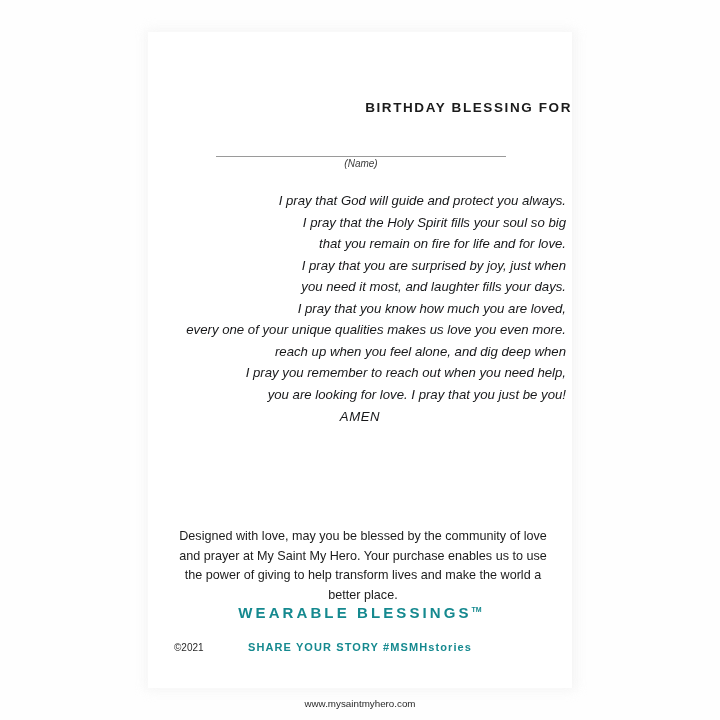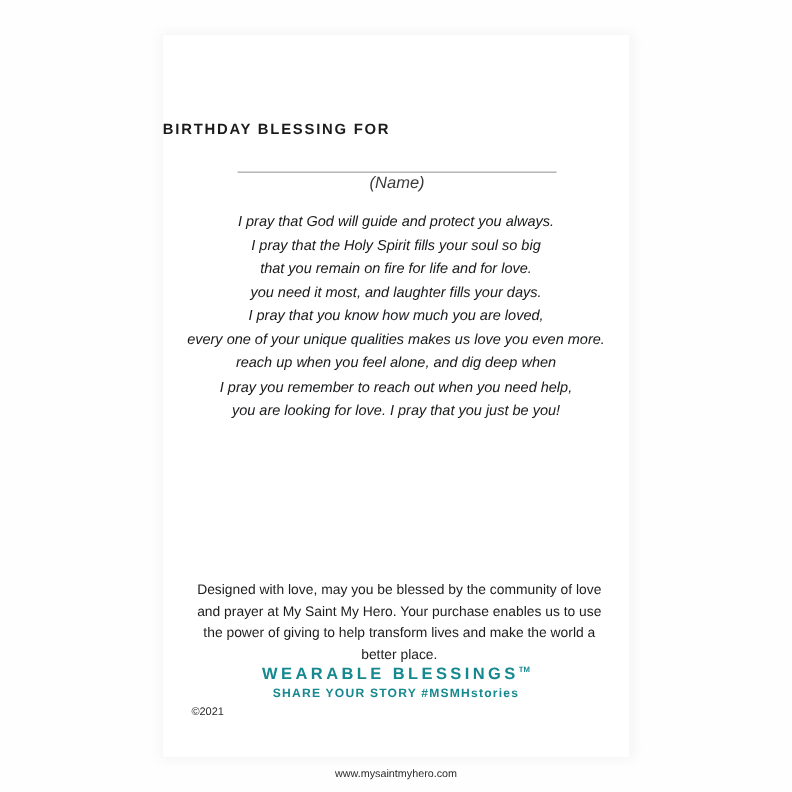--- a/index.html
+++ b/index.html
@@ -46,59 +46,59 @@
     top: 32px;
     width: 1px;
     height: 656px;
     background: #efefef;
   }
   .title {
     position: absolute;
     left: 0;
     right: 0;
     top: 68px;
-    text-align: left;
+    text-align: right;
     font-size: 13.5px;
     font-weight: bold;
     letter-spacing: 1.6px;
     color: #1b1b1b;
-    margin-top: 10px;
   }
   .name-line {
     position: absolute;
     left: 68px;
     top: 124px;
     width: 290px;
     height: 1px;
     background: #9a9a9a;
   }
   .name-caption {
     position: absolute;
     left: 68px;
     top: 126px;
     width: 290px;
     text-align: center;
-    font-size: 15px;
+    font-size: 10px;
     font-style: italic;
     color: #3c3c3c;
   }
   .prayer {
     position: absolute;
     left: 6px;
     right: 6px;
     top: 158px;
     text-align: center;
     font-size: 13.2px;
     font-style: italic;
     line-height: 21.5px;
     color: #17181a;
   }
   .prayer .ln {
     display: block;
     white-space: nowrap;
+    text-align: right;
   }
   .prayer .amen {
     display: block;
     margin-top: 1px;
     letter-spacing: 0.6px;
   }
   .designed {
     position: absolute;
     left: 26px;
     right: 20px;
@@ -123,21 +123,21 @@
     display: inline-block;
     position: relative;
   }
   .brand-tm {
     font-size: 7px;
     vertical-align: super;
     letter-spacing: 0;
     font-weight: bold;
   }
   .brand-sub {
-    margin-top: 3px;
+    margin-top: 19px;
     font-size: 11px;
     font-weight: bold;
     letter-spacing: 1.1px;
     color: #15898f;
   }
   .brand-sub .hash {
     color: #15898f;
   }
   .copyright {
     position: absolute;
@@ -169,26 +169,28 @@
 
     <div class="title">BIRTHDAY BLESSING FOR</div>
 
     <div class="name-line"></div>
     <div class="name-caption">(Name)</div>
 
     <div class="prayer">
       <span class="ln">I pray that God will guide and protect you always.</span>
       <span class="ln">I pray that the Holy Spirit fills your soul so big</span>
       <span class="ln">that you remain on fire for life and for love.</span>
+      <span class="ln">I pray that you are surprised by joy, just when</span>
       <span class="ln">you need it most, and laughter fills your days.</span>
       <span class="ln">I pray that you know how much you are loved,</span>
       <span class="ln">every one of your unique qualities makes us love you even more.</span>
       <span class="ln">reach up when you feel alone, and dig deep when</span>
       <span class="ln">I pray you remember to reach out when you need help,</span>
       <span class="ln">you are looking for love. I pray that you just be you!</span>
+      <span class="amen">AMEN</span>
     </div>
 
     <div class="designed">Designed with love, may you be blessed by the community of love and prayer at My Saint My Hero. Your purchase enables us to use the power of giving to help transform lives and make the world a better place.</div>
 
     <div class="brand">
       <div class="brand-name"><span>WEARABLE BLESSINGS</span><span class="brand-tm">TM</span></div>
       <div class="brand-sub"><span>SHARE YOUR STORY</span> <span class="hash">#MSMHstories</span></div>
     </div>
 
     <div class="copyright">©2021</div>

